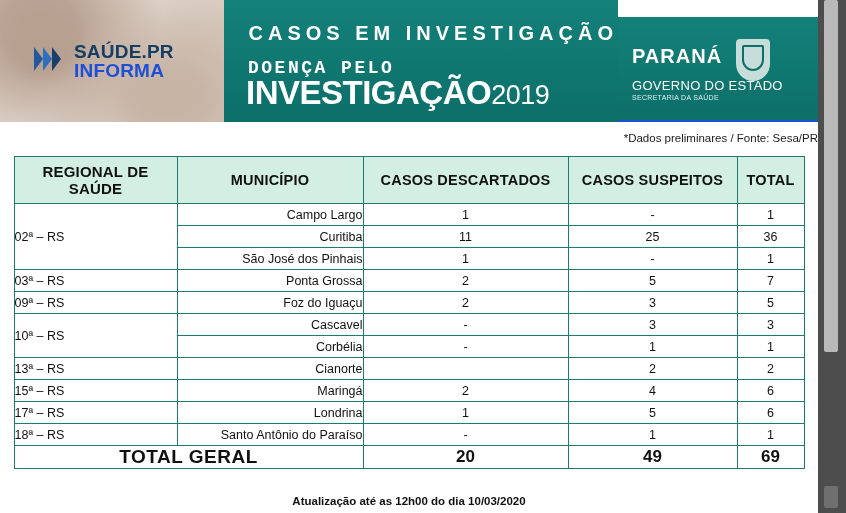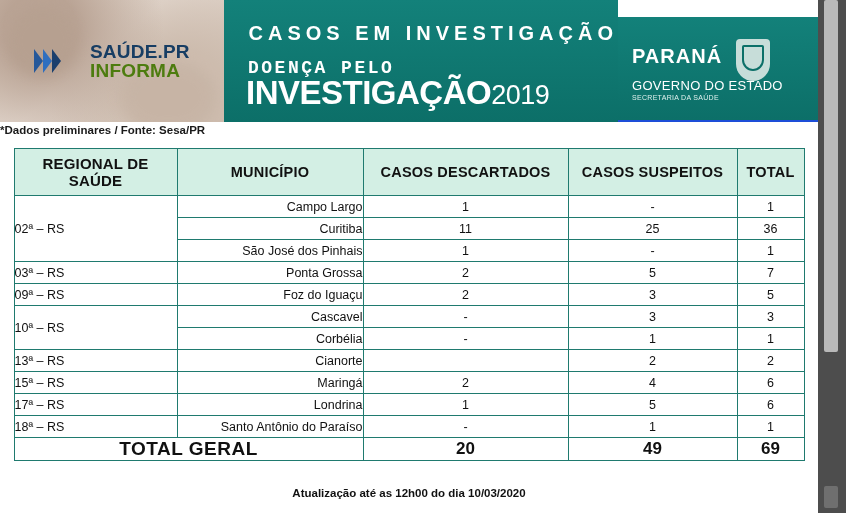--- a/index.html
+++ b/index.html
@@ -95,22 +95,22 @@
     border-radius: 46%;
     background: #c6b3a4;
     filter: blur(7px);
     opacity: .8;
   }
   .logo-sp {
     position: absolute;
     left: 34px;
     top: 42px;
     display: flex;
-    align-items: center;
-    gap: 22px;
+    align-items: flex-start;
+    gap: 6px;
   }
   .chev {
     display: inline-block;
     width: 34px;
     height: 34px;
     position: relative;
   }
   .chev span {
     position: absolute;
     top: 5px;
@@ -129,21 +129,21 @@
   .logo-text .l1 {
     font-size: 19px;
     font-weight: bold;
     letter-spacing: .2px;
     color: #173d63;
     display: block;
   }
   .logo-text .l2 {
     font-size: 19px;
     font-weight: bold;
-    color: #4d7c0f;
+    color: #1d4ed8;
     display: block;
     letter-spacing: .2px;
   }
 
   .banner-mid {
     position: absolute;
     left: 224px; top: 0;
     width: 394px; height: 122px;
     background: #0f7f76;
     background: linear-gradient(180deg, #13817a 0%, #0c6f68 100%);
@@ -241,25 +241,25 @@
   .pr-text .t3 {
     font-size: 7px;
     letter-spacing: .3px;
     display: block;
     margin-top: 1px;
     color: #dff1ee;
   }
 
   
   .fonte {
-    text-align: left;
+    text-align: right;
     font-size: 11.5px;
-    font-weight: bold;
+    font-weight: normal;
     color: #1a1a1a;
-    padding: 2px 0 12px 0;
+    padding: 10px 0 12px 0;
   }
   table.data {
     border-collapse: collapse;
     width: 790px;
     margin: 0 auto;
     table-layout: fixed;
   }
   table.data th, table.data td {
     border: 1px solid #1f7a6f;
     padding: 0;

